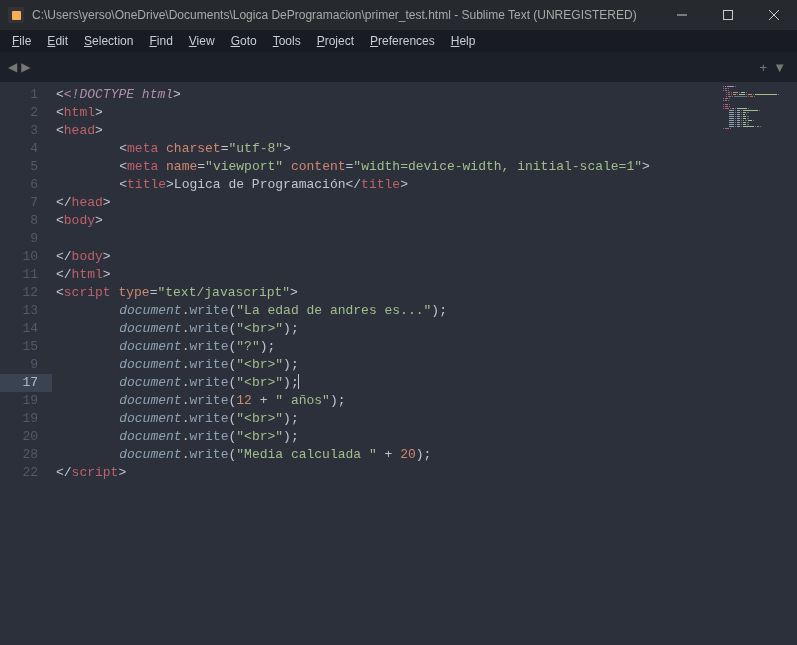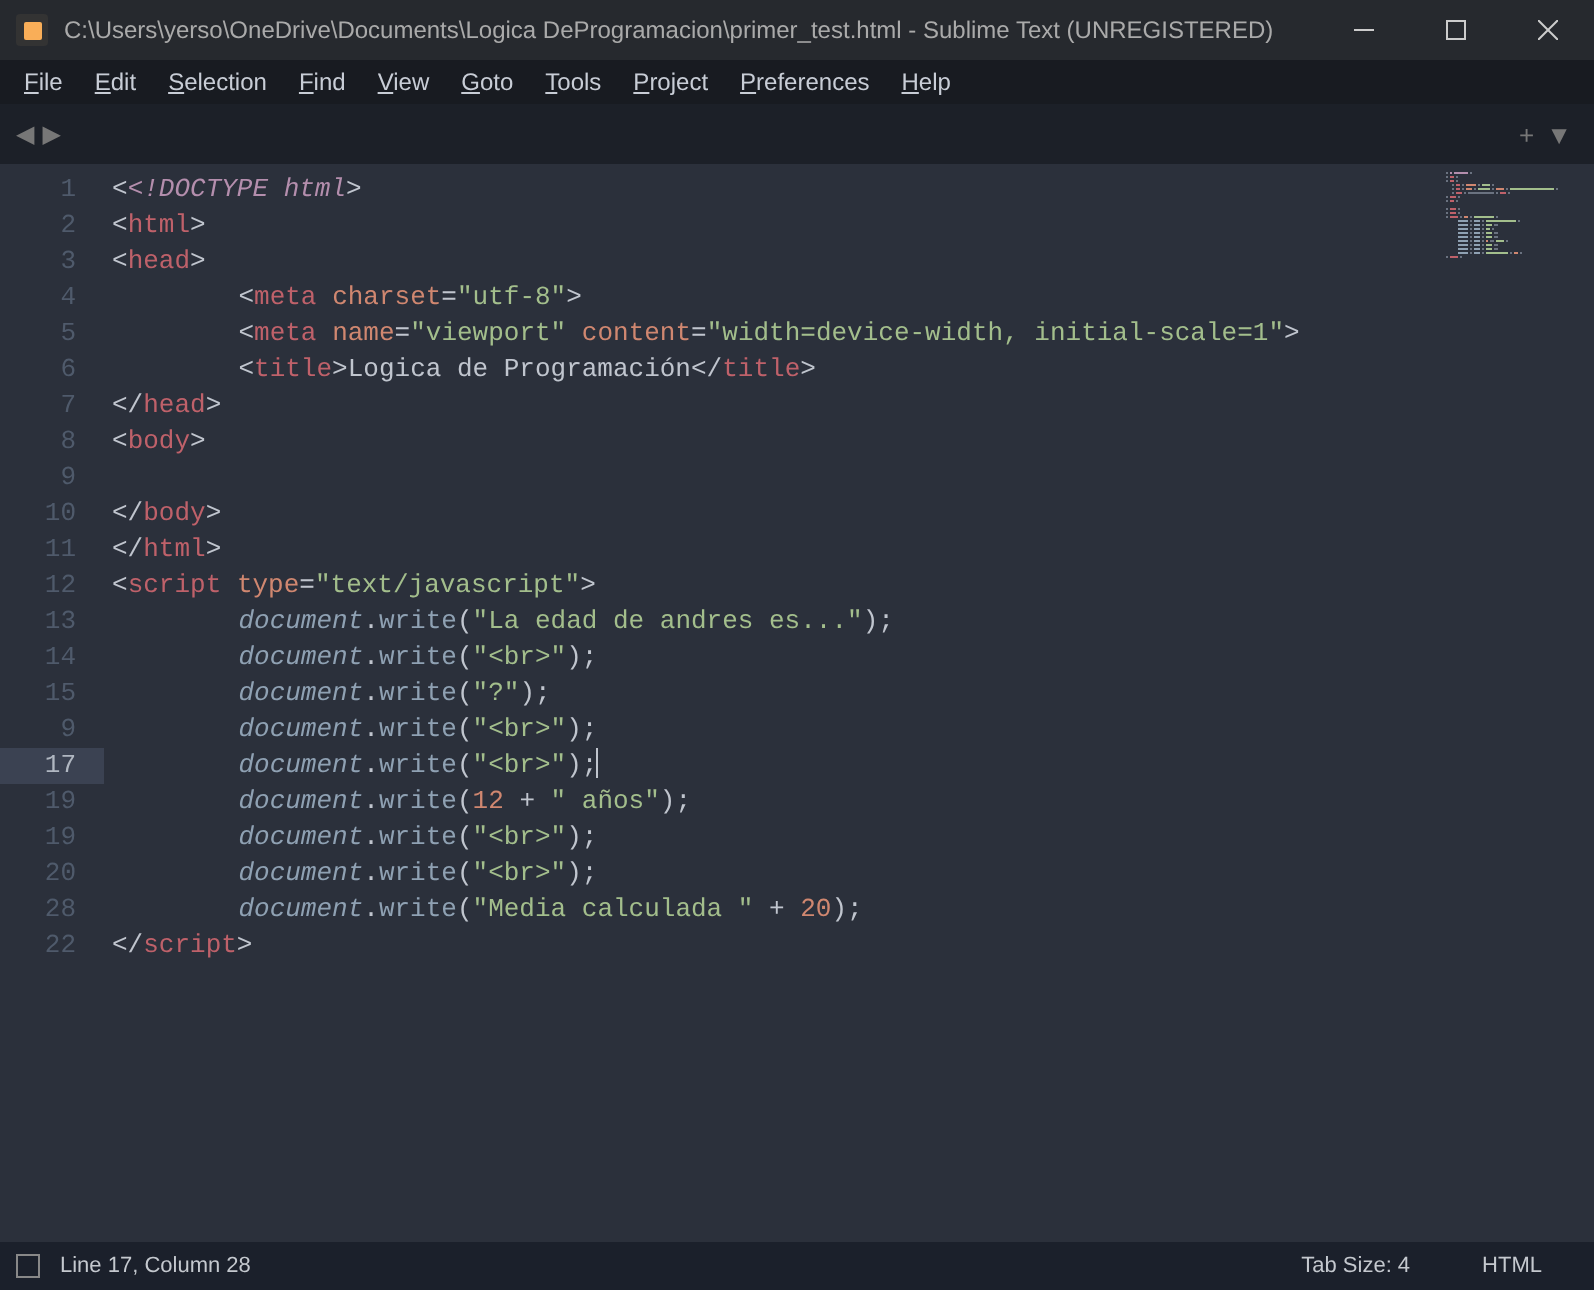--- a/index.html
+++ b/index.html
@@ -268,21 +268,14 @@
         <div class="mini-line" style="top: 44px; left: 25.8px; width: 10.8px; background: rgb(163, 190, 140);"></div>
         <div class="mini-line" style="top: 44px; left: 37.6px; width: 1.8px; background: rgb(106, 114, 128);"></div>
         <div class="mini-line" style="top: 44px; left: 40.4px; width: 1.2px; background: rgb(208, 135, 112);"></div>
         <div class="mini-line" style="top: 44px; left: 42.6px; width: 1.2px; background: rgb(106, 114, 128);"></div>
         <div class="mini-line" style="top: 46px; left: 6px; width: 1.2px; background: rgb(106, 114, 128);"></div>
         <div class="mini-line" style="top: 46px; left: 8.2px; width: 3.6px; background: rgb(191, 97, 106);"></div>
         <div class="mini-line" style="top: 46px; left: 12.8px; width: 1px; background: rgb(106, 114, 128);"></div>
       </div>
   </div>
 
-  <div class="statusbar">
-    <div class="status-icon"></div>
-    <span>Line 17, Column 28</span>
-    <div class="status-spacer"></div>
-    <span class="status-seg">Tab Size: 4</span>
-    <span class="status-seg">HTML</span>
-  </div>
 
 </div>
 
 </body></html>

